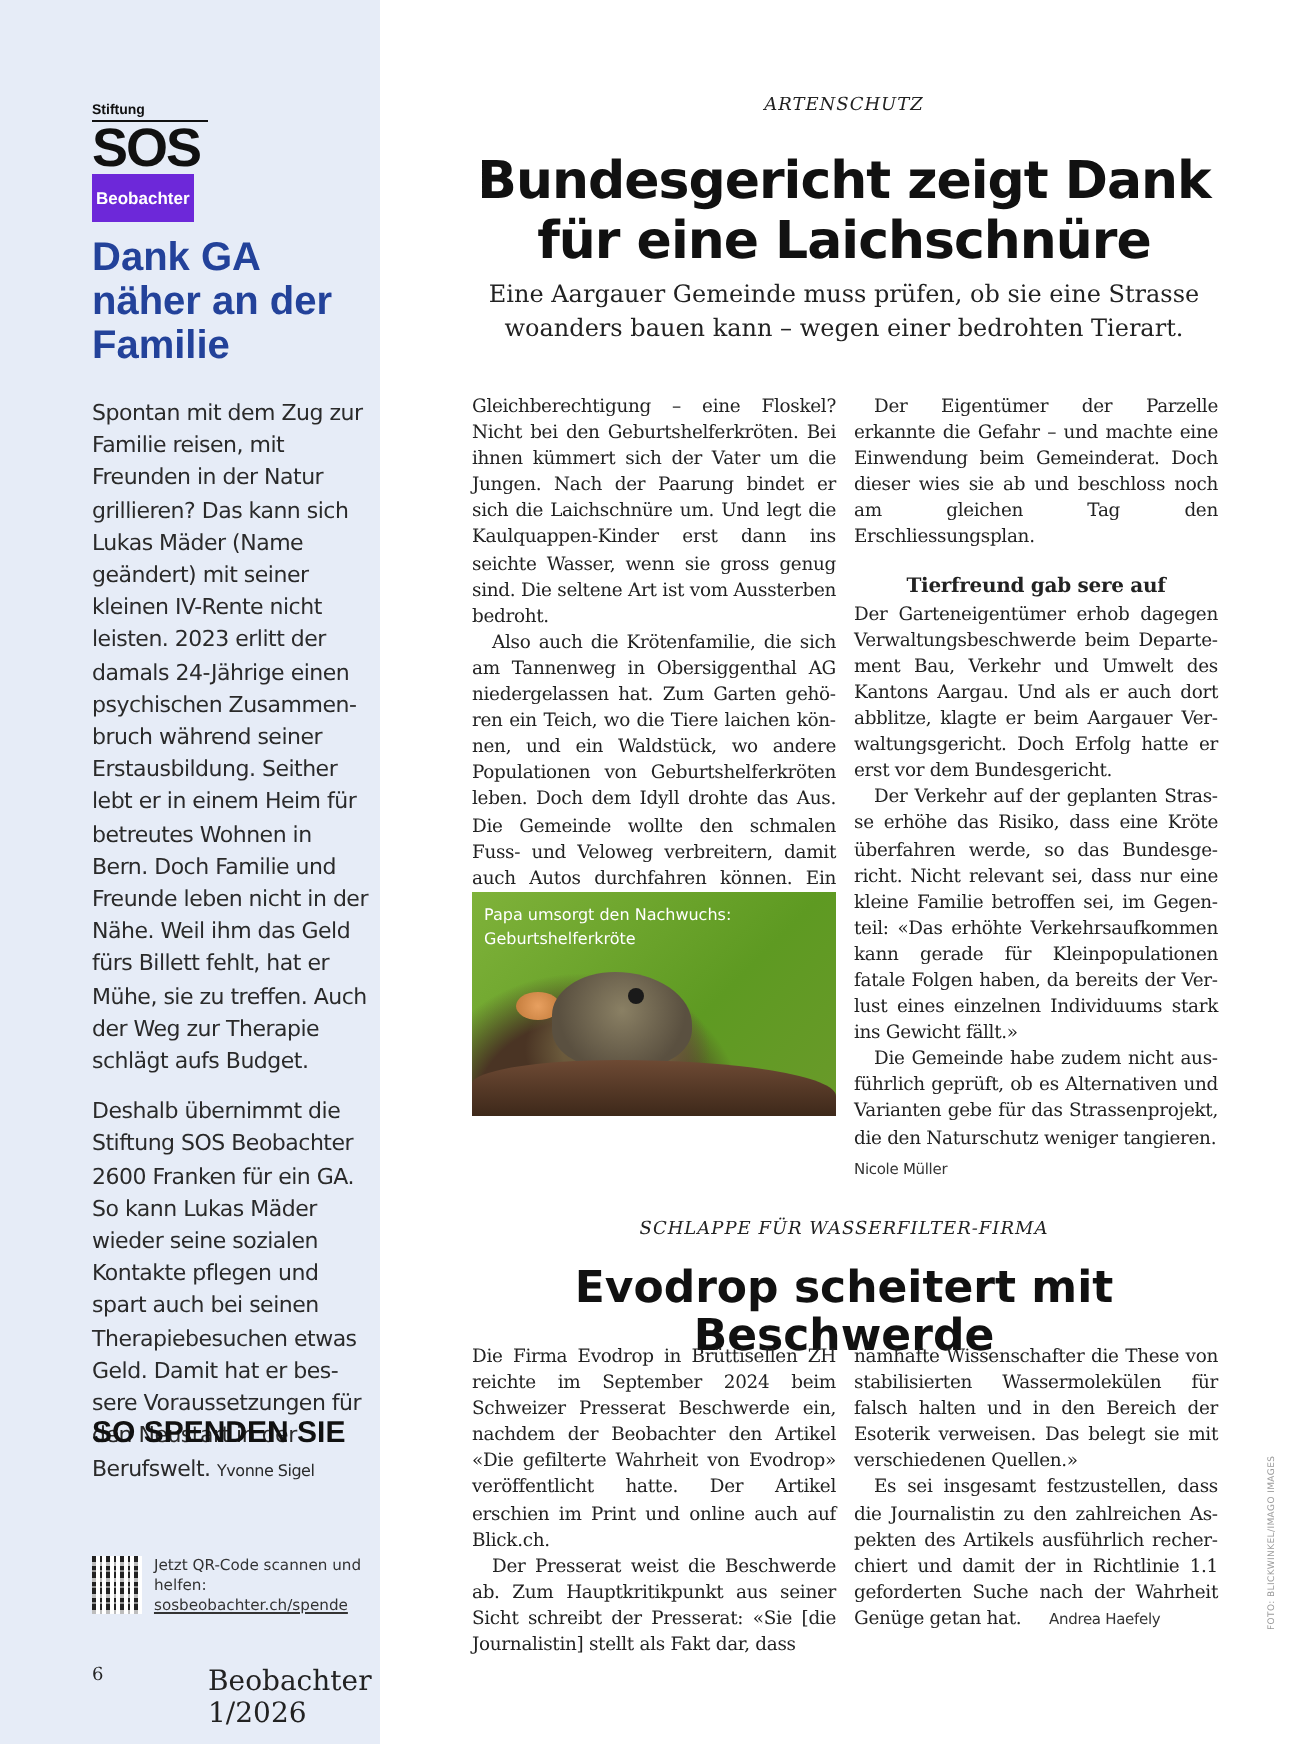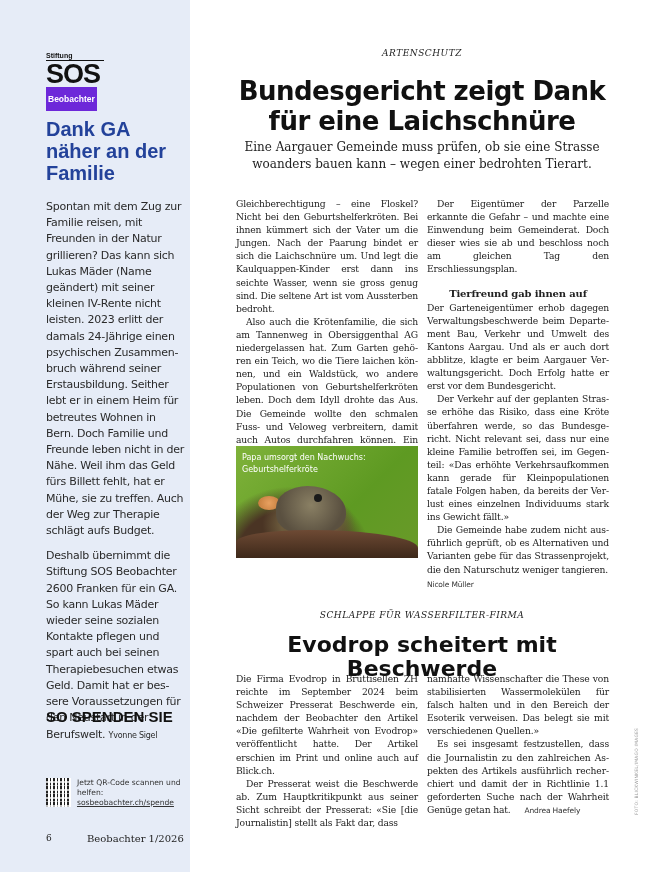--- a/index.html
+++ b/index.html
@@ -16,21 +16,21 @@
   .spenden-title { position:absolute; left:46px; top:708px; font-family:"Liberation Sans", sans-serif; font-weight:900; font-size:15px; color:#111; }
   .spenden-text { position:absolute; left:46px; top:731px; width:145px; font-family:"DejaVu Sans", sans-serif; font-size:7.6px; line-height:11px; color:#333; letter-spacing:-0.2px; }
   .qr-row { position:absolute; left:46px; top:778px; width:145px; display:flex; }
   .qr { width:29px; height:29px; background:
         repeating-linear-gradient(90deg,#222 0 2px,#fff 2px 4px,#222 4px 5px,#fff 5px 7px),
         #222; position:relative; }
   .qr::after { content:""; position:absolute; inset:0; background:repeating-linear-gradient(0deg,rgba(255,255,255,0.7) 0 2px,transparent 2px 5px,rgba(255,255,255,0.5) 5px 6px,transparent 6px 8px); }
   .qr-text { margin-left:6px; font-family:"DejaVu Sans", sans-serif; font-size:7.6px; line-height:10px; color:#333; }
   .qr-link { text-decoration:underline; color:#333; }
   .folio { position:absolute; left:46px; top:833px; font-family:"DejaVu Serif", serif; font-size:9px; color:#222; }
-  .folio-mag { position:absolute; left:87px; top:833px; font-family:"DejaVu Serif", serif; font-size:10px; color:#222; }
+  .folio-mag { position:absolute; left:104px; top:833px; font-family:"DejaVu Serif", serif; font-size:14px; color:#222; }
 
   .kicker { position:absolute; left:222px; width:400px; text-align:center; font-family:"DejaVu Serif", serif; font-style:italic; font-size:9px; letter-spacing:0.5px; color:#222; }
   .headline { position:absolute; left:222px; width:400px; text-align:center; font-family:"DejaVu Sans", sans-serif; font-weight:bold; color:#111; }
   .h1 { top:76px; font-size:26px; line-height:30px; letter-spacing:-0.5px; }
   .lead { position:absolute; left:232px; top:139px; width:380px; text-align:center; font-family:"DejaVu Serif", serif; font-size:12px; line-height:16.5px; color:#222; }
   .col { position:absolute; font-family:"DejaVu Serif", serif; font-size:9.2px; line-height:13.1px; color:#222; text-align:justify; hyphens:auto; letter-spacing:-0.15px; }
   .col p { margin:0; text-indent:0; }
   .col p.ind { text-indent:10px; }
   .col .sub { text-align:center; font-weight:bold; font-size:10px; margin:11px 0 1px 0; }
   .col .byline { font-family:"DejaVu Sans", sans-serif; font-size:7.5px; color:#333; margin-top:2px; }
@@ -89,21 +89,21 @@
   <div class="toad-eye"></div>
   <div class="rock"></div>
   <div class="caption">
     <div>Papa umsorgt den Nachwuchs:</div>
     <div>Geburtshelferkröte</div>
   </div>
 </div>
 
 <div class="col" style="left:427px; top:197px; width:182px;">
   <p class="ind">Der Eigentümer der Parzelle erkannte die Gefahr – und machte eine Einwen­dung beim Gemeinderat. Doch dieser wies sie ab und beschloss noch am glei­chen Tag den Erschliessungsplan.</p>
-  <div class="sub">Tierfreund gab ihnen auf</div>
+  <div class="sub">Tierfreund gab sere auf</div>
   <p>Der Garteneigentümer erhob dagegen Verwaltungsbeschwerde beim Departe­ment Bau, Verkehr und Umwelt des Kantons Aargau. Und als er auch dort abblitze, klagte er beim Aargauer Ver­waltungsgericht. Doch Erfolg hatte er erst vor dem Bundesgericht.</p>
   <p class="ind">Der Verkehr auf der geplanten Stras­se erhöhe das Risiko, dass eine Kröte überfahren werde, so das Bundesge­richt. Nicht relevant sei, dass nur eine kleine Familie betroffen sei, im Gegen­teil: «Das erhöhte Verkehrsaufkommen kann gerade für Kleinpopulationen fatale Folgen haben, da bereits der Ver­lust eines einzelnen Individuums stark ins Gewicht fällt.»</p>
   <p class="ind">Die Gemeinde habe zudem nicht aus­führlich geprüft, ob es Alternativen und Varianten gebe für das Strassenprojekt, die den Naturschutz weniger tangieren.</p>
   <div class="byline">Nicole Müller</div>
 </div>
 
 <div class="kicker" style="top:610px;">SCHLAPPE FÜR WASSERFILTER-FIRMA</div>
 <div class="headline" style="top:633px; font-size:22px; line-height:24px;">Evodrop scheitert mit Beschwerde</div>
 
 <div class="col" style="left:236px; top:672px; width:182px;">

